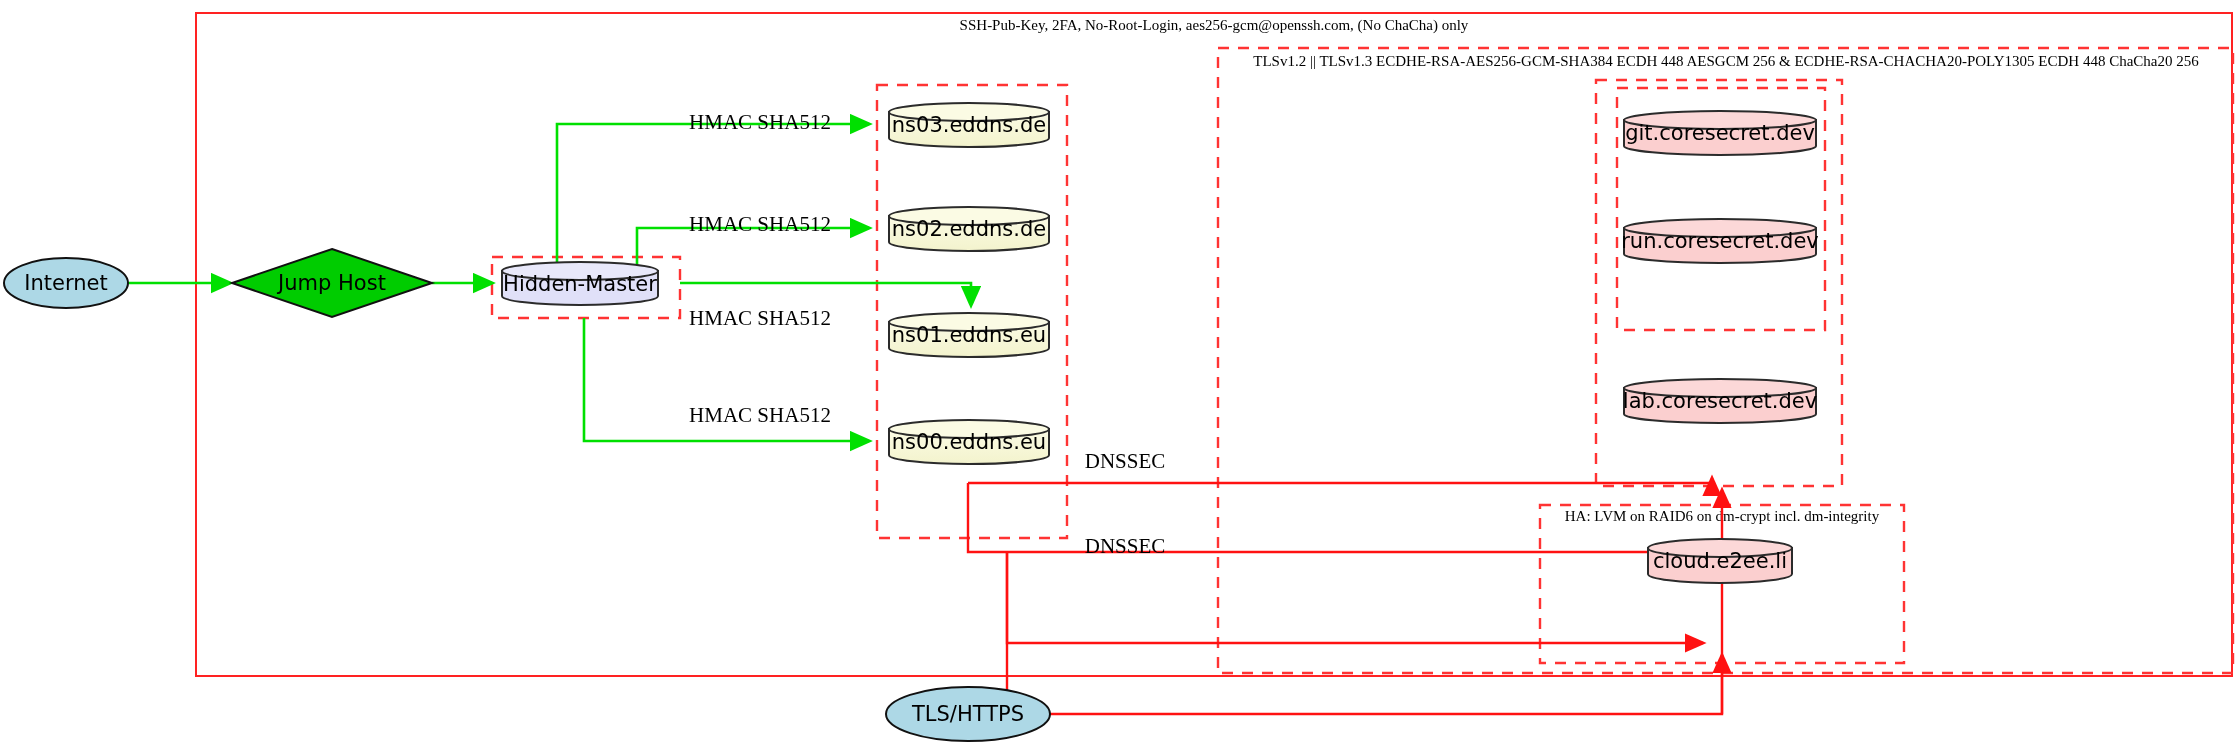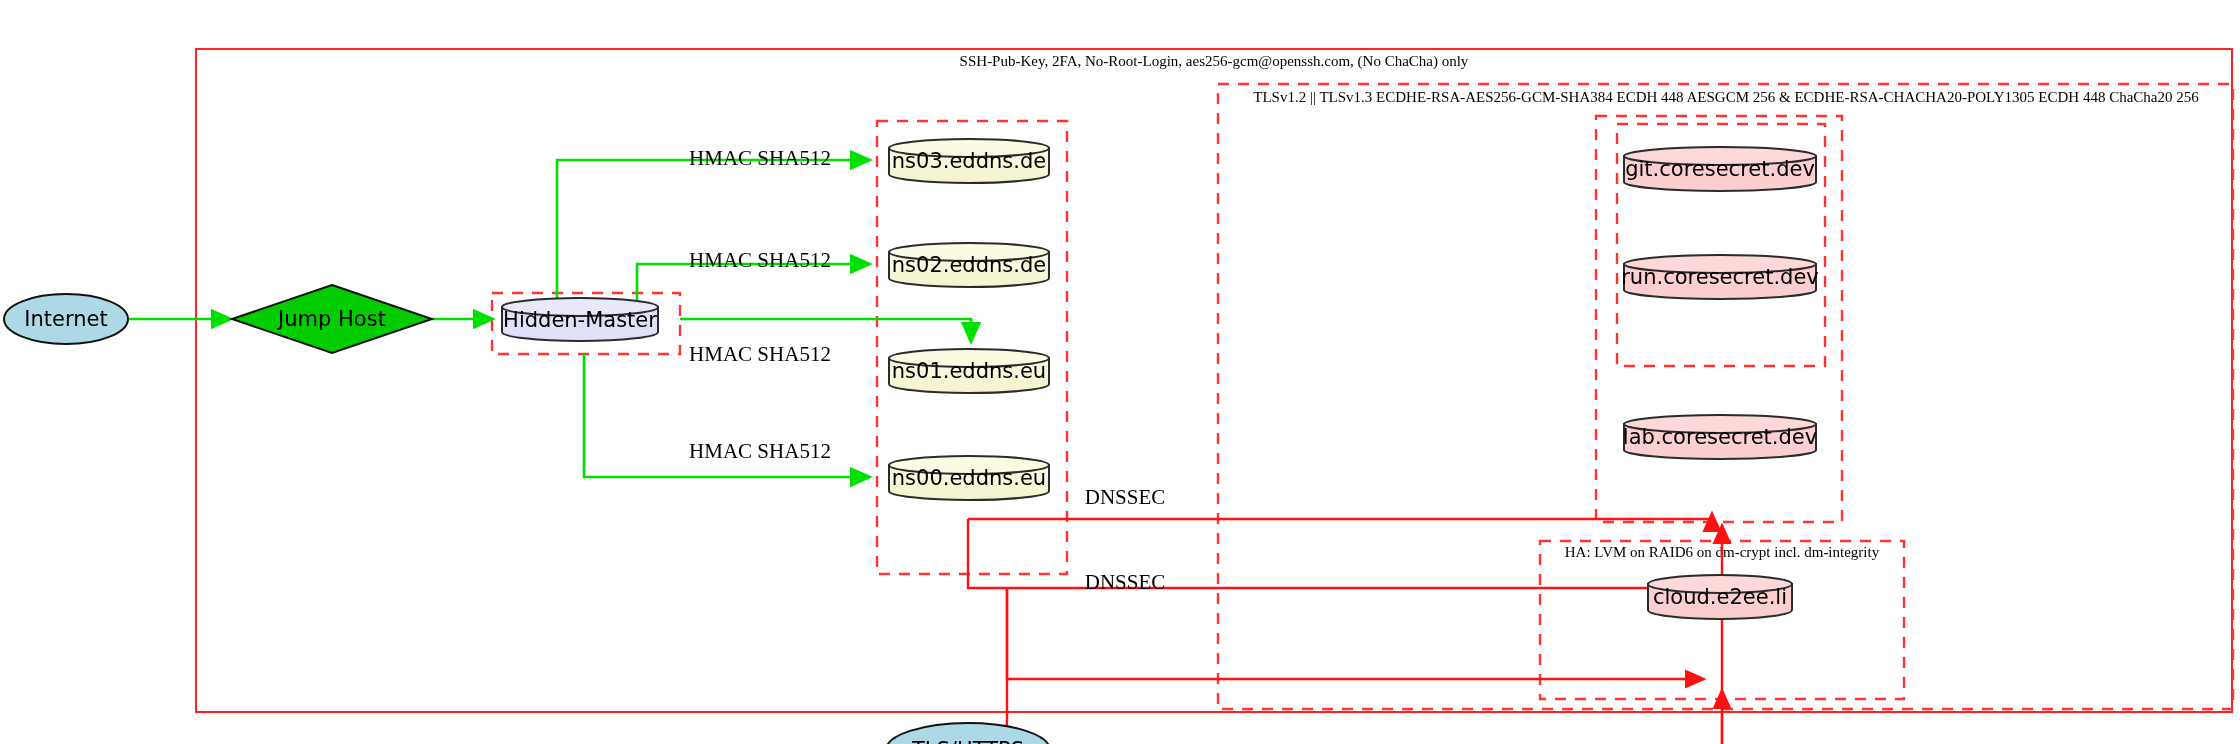--- a/index.html
+++ b/index.html
@@ -10,21 +10,20 @@
   body {
     width: 2240px;
     height: 744px;
     font-family: "Liberation Sans", sans-serif;
     overflow: hidden;
   }
   #diagram-root {
     position: relative;
     width: 2240px;
     height: 632px;
-    margin-top: 36px;
   }
   svg#net-diagram {
     display: block;
     width: 2240px;
     height: 744px;
   }
   .node-label {
     font-family: "DejaVu Sans", sans-serif;
     font-size: 21px;
     fill: #000000;

